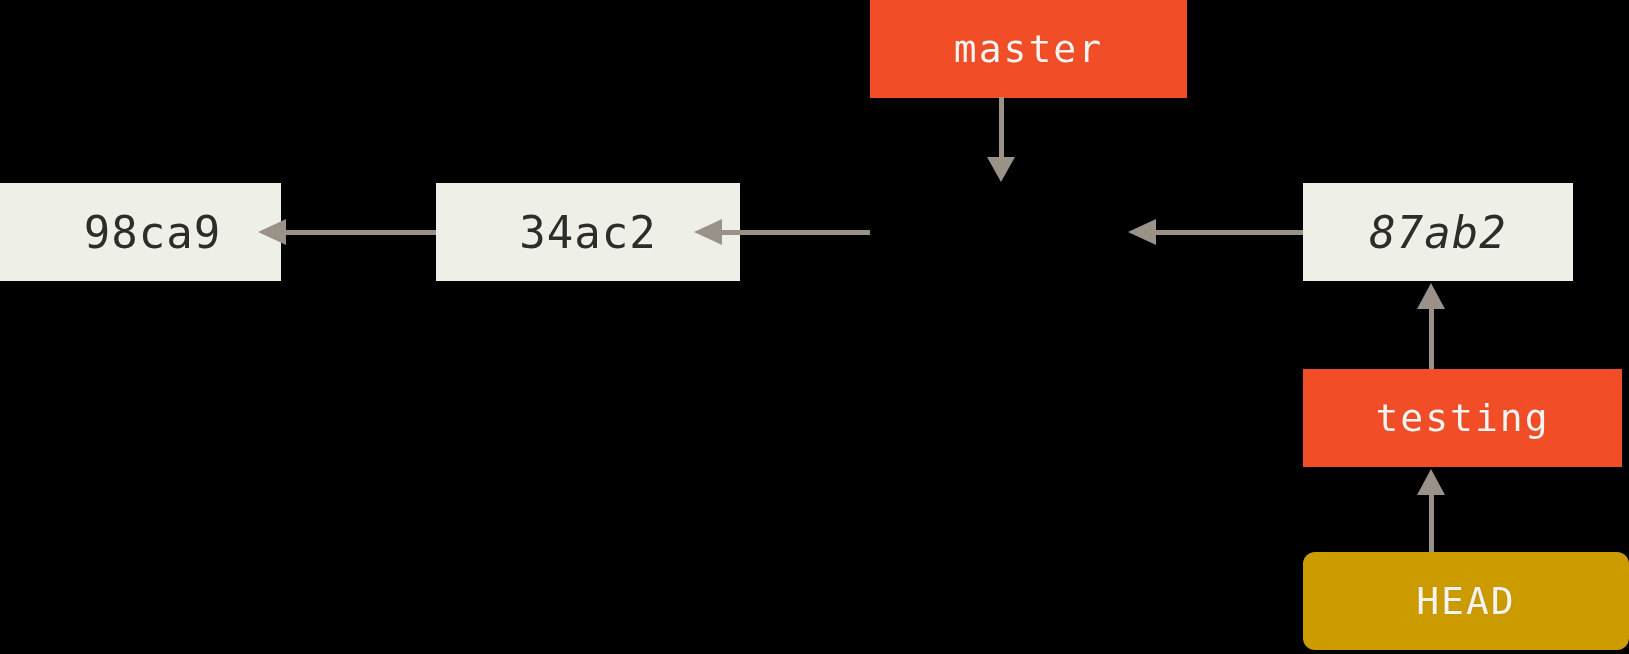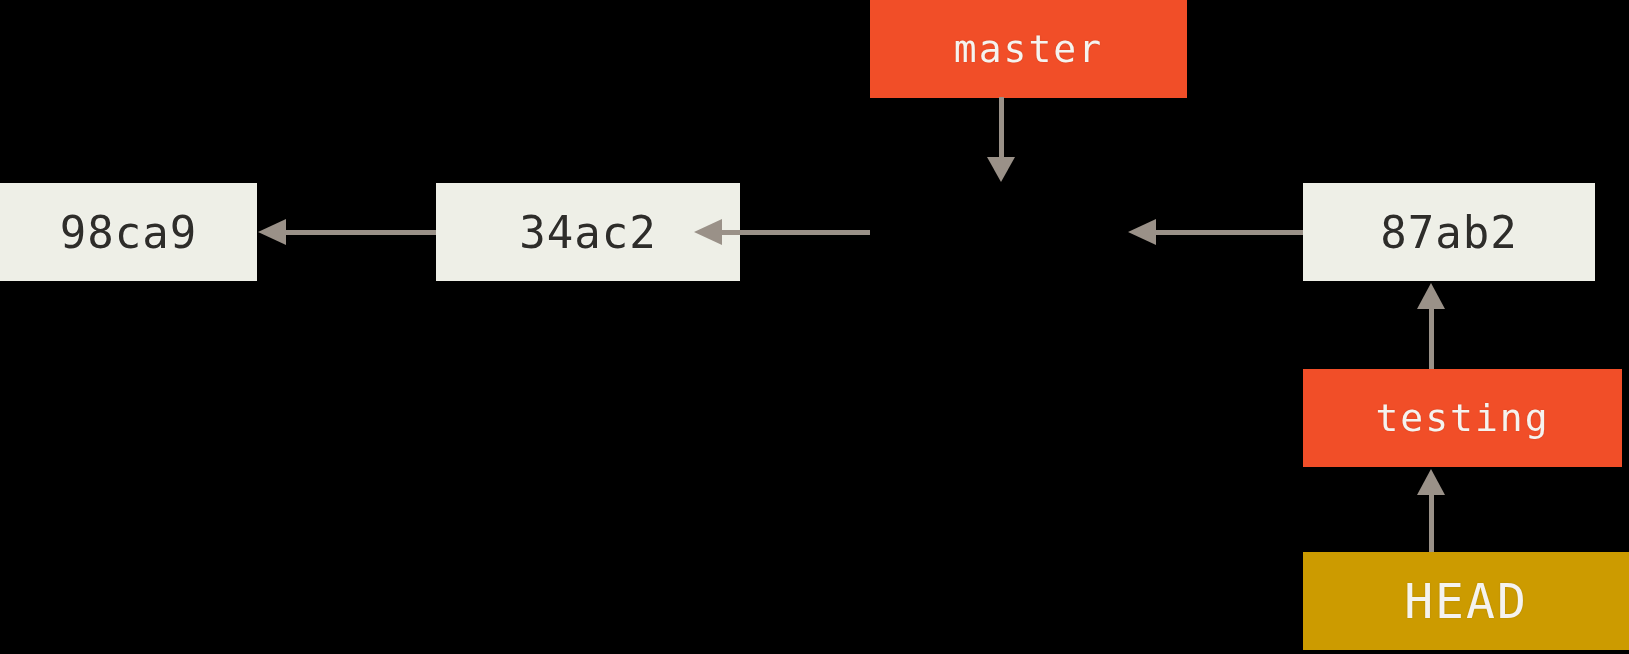--- a/index.html
+++ b/index.html
@@ -32,23 +32,24 @@
   .branch-box {
     background: var(--branch-box, #F14E28);
     color: var(--label-text, #F5F3EF);
     font-size: 38px;
     letter-spacing: 2px;
     text-shadow: 0 0 2px rgba(0,0,0,0.12);
   }
   .head-box {
     background: var(--head-box, #CC9B00);
     color: var(--label-text, #F5F3EF);
-    font-size: 48px;
+    font-size: 38px;
     letter-spacing: 2px;
     text-shadow: 0 0 2px rgba(0,0,0,0.12);
+    border-radius: 12px;
   }
   .hline {
     position: absolute;
     height: 5px;
     background: var(--arrow, #9A9188);
   }
   .vline {
     position: absolute;
     width: 5px;
     background: var(--arrow, #9A9188);
@@ -72,27 +73,27 @@
     border-left: 14px solid transparent;
     border-right: 14px solid transparent;
     border-bottom: 26px solid var(--arrow, #9A9188);
   }
 </style>
 </head>
 <body>
 
 <div class="canvas">
 
-  <div class="box commit-box" style="left:0px; top:183px; width:257px;">
+  <div class="box commit-box" style="left:0px; top:183px; width:257px;padding-left:24px;">
     <span>98ca9</span>
   </div>
   <div class="box commit-box" style="left:436px; top:183px; width:304px;">
     <span>34ac2</span>
   </div>
-  <div class="box commit-box" style="left:1303px; top:183px; width:292px;">
+  <div class="box commit-box" style="left:1303px; top:183px; width:270px;font-style:italic;">
     <span>87ab2</span>
   </div>
 
   <div class="box branch-box" style="left:1303px; top:369px; width:319px;">
     <span>testing</span>
   </div>
   <div class="box branch-box" style="left:870px; top:0px; width:317px;">
     <span>master</span>
   </div>
   <div class="box head-box" style="left:1303px; top:552px; width:326px;">

